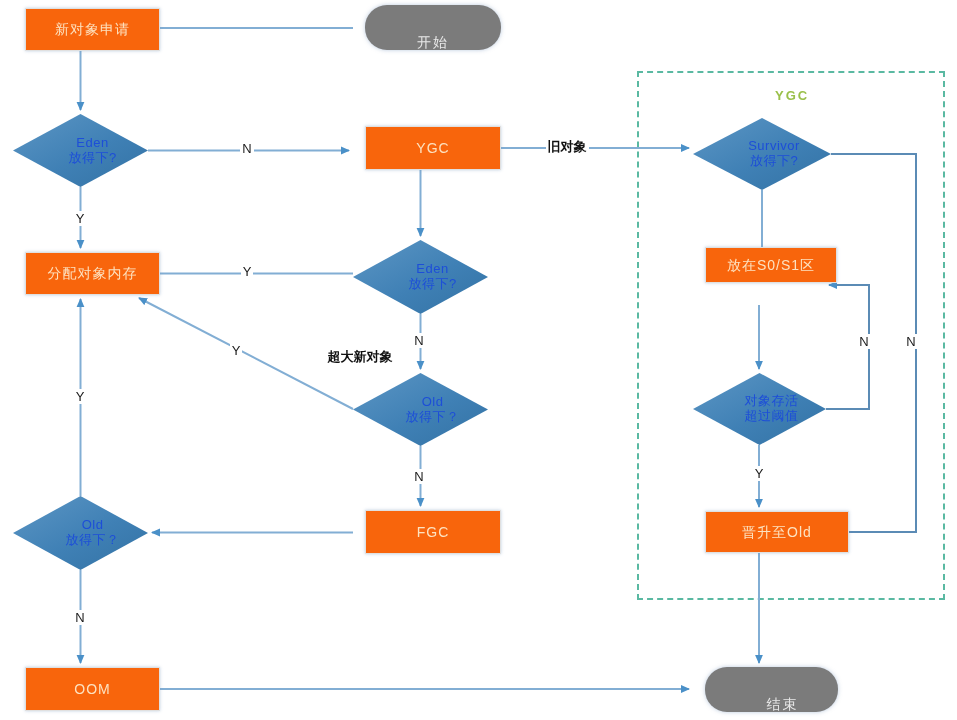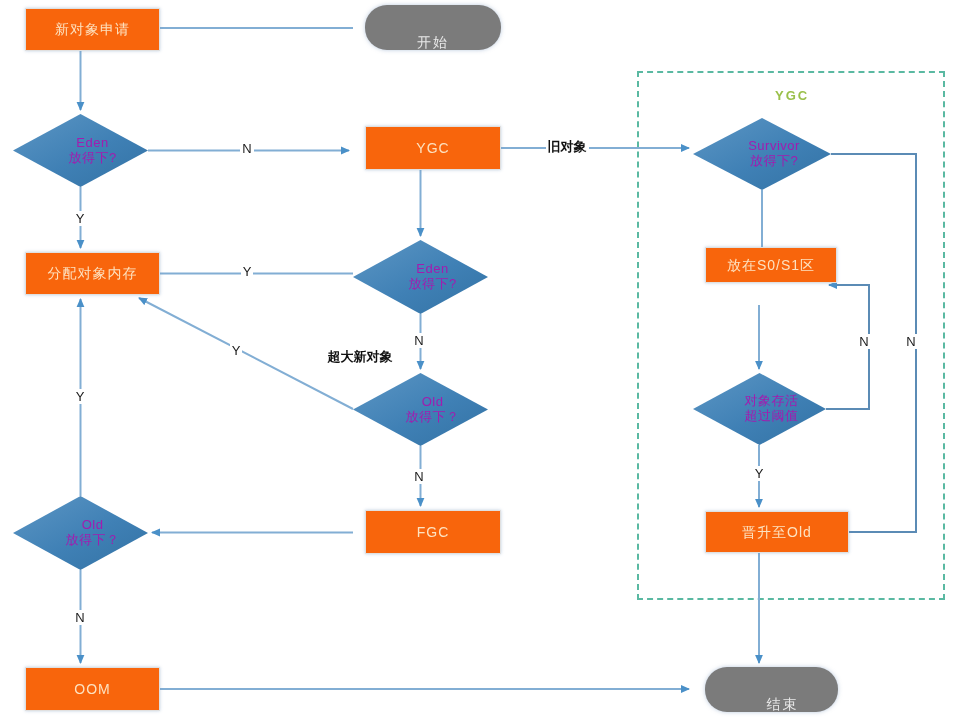--- a/index.html
+++ b/index.html
@@ -41,21 +41,21 @@
   .proc {
     background: #f8650c;
     border: 1px solid #e0e0e0;
     color: #fde2c0;
     font-size: 14px;
     letter-spacing: 1px;
     box-shadow: 0 0 3px rgba(120,150,190,0.45);
   }
   
   .dec {
-    color: #a21caf;
+    color: #1d4ed8;
     font-size: 13px;
     letter-spacing: 0.5px;
     background: transparent;
     pointer-events: none;
   }
   .dec span { display: block; }
   
   .term {
     background: #7b7b7b;
     border-radius: 22px;

